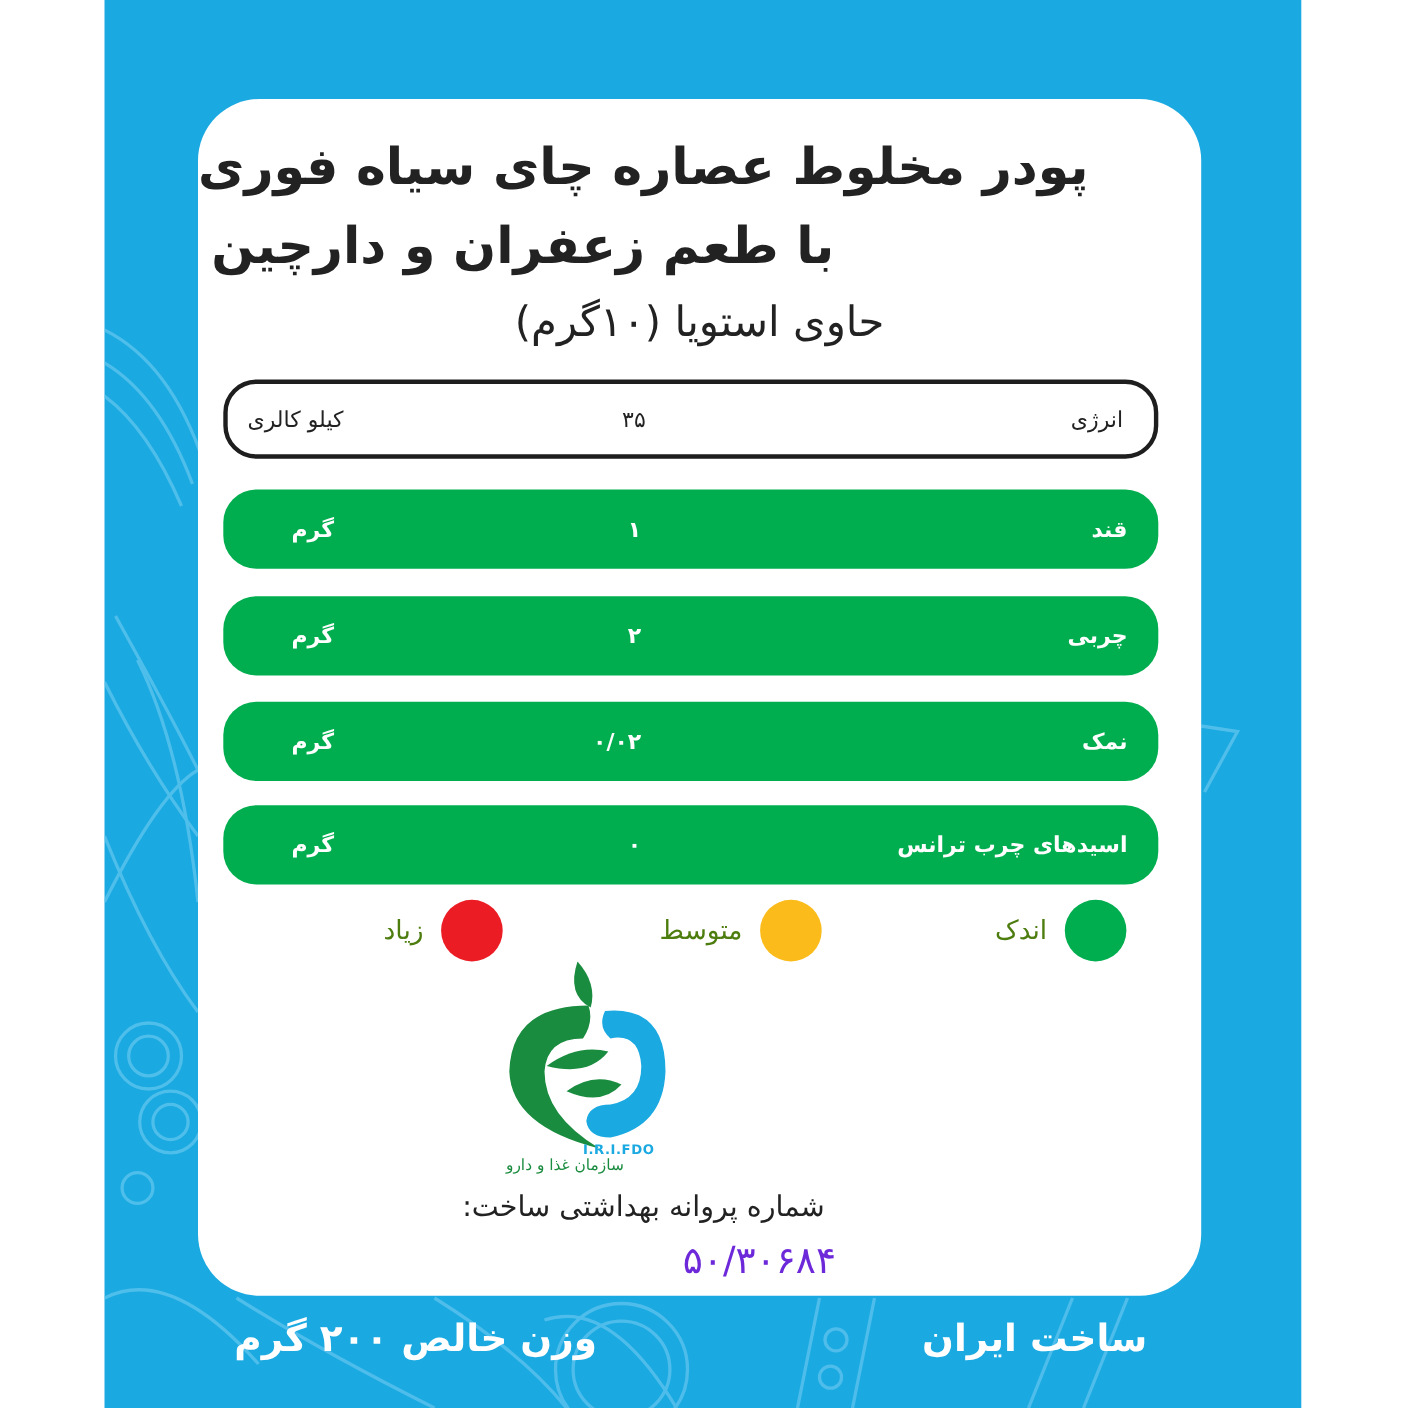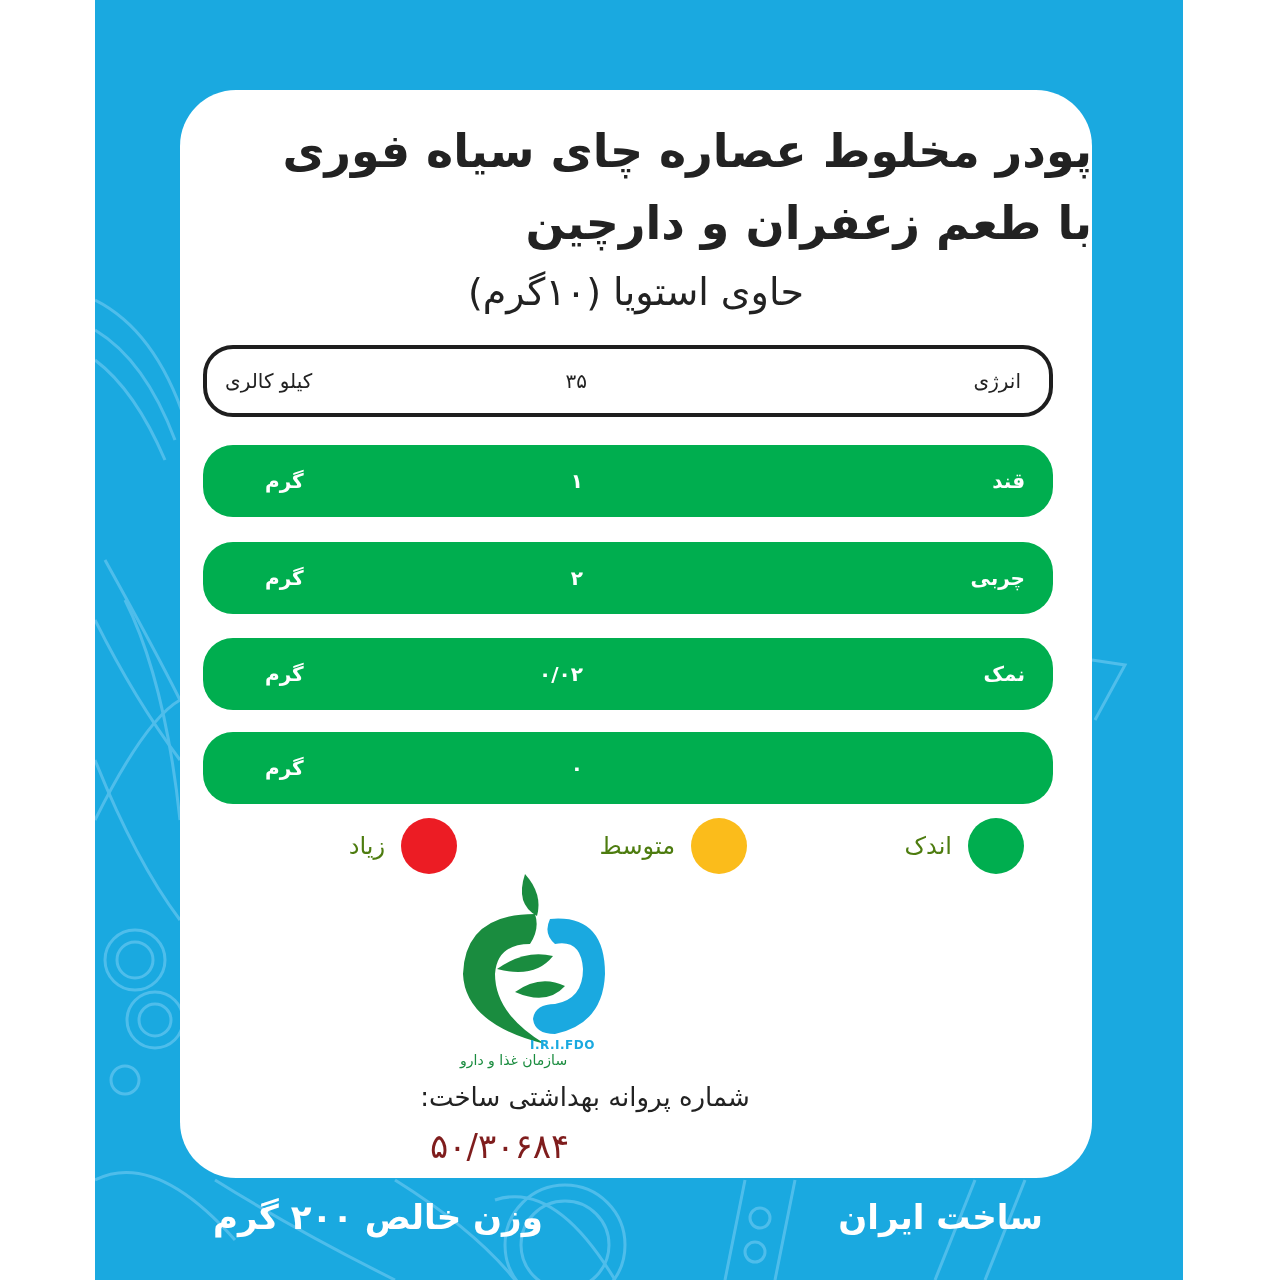--- a/index.html
+++ b/index.html
@@ -34,21 +34,21 @@
       left: 85px;
       top: 90px;
       width: 912px;
       height: 1088px;
       background: #ffffff;
       border-radius: 56px;
     }
     .title {
       position: absolute;
       left: 0; right: 0;
-      text-align: right;
+      text-align: left;
       direction: rtl;
       color: #222222;
       font-weight: bold;
       font-size: 46px;
       line-height: 1;
     }
     .title.l1 { top: 38px; }
     .title.l2 { top: 110px; padding-left: 12px; }
     .subtitle {
       position: absolute;
@@ -147,24 +147,24 @@
       text-align: center;
       direction: rtl;
       font-size: 26px;
       color: #222222;
     }
     .permit-num {
       position: absolute;
       left: 250px;
       top: 1036px;
       width: 330px;
-      text-align: left;
+      text-align: right;
       direction: ltr;
       font-size: 34px;
-      color: #7f1d1d;
+      color: #6d28d9;
       letter-spacing: 2px;
     }
     .foot {
       position: absolute;
       top: 1200px;
       color: #ffffff;
       font-weight: bold;
       font-size: 34px;
       direction: rtl;
       white-space: nowrap;
@@ -232,20 +232,21 @@
       <span class="unit">گرم</span>
     </div>
 
     <div class="row green" style="top:548px">
       <span class="lbl">نمک</span>
       <span class="val">۰/۰۲</span>
       <span class="unit">گرم</span>
     </div>
 
     <div class="row green" style="top:642px">
+      <span class="lbl">اسیدهای چرب ترانس</span>
       <span class="val">۰</span>
       <span class="unit">گرم</span>
     </div>
 
     <div class="legend" style="right:68px">
       <span class="dot" style="background:#00ae4f"></span>
       <span class="ltext">اندک</span>
     </div>
     <div class="legend" style="right:345px">
       <span class="dot" style="background:#fbbc1b"></span>

